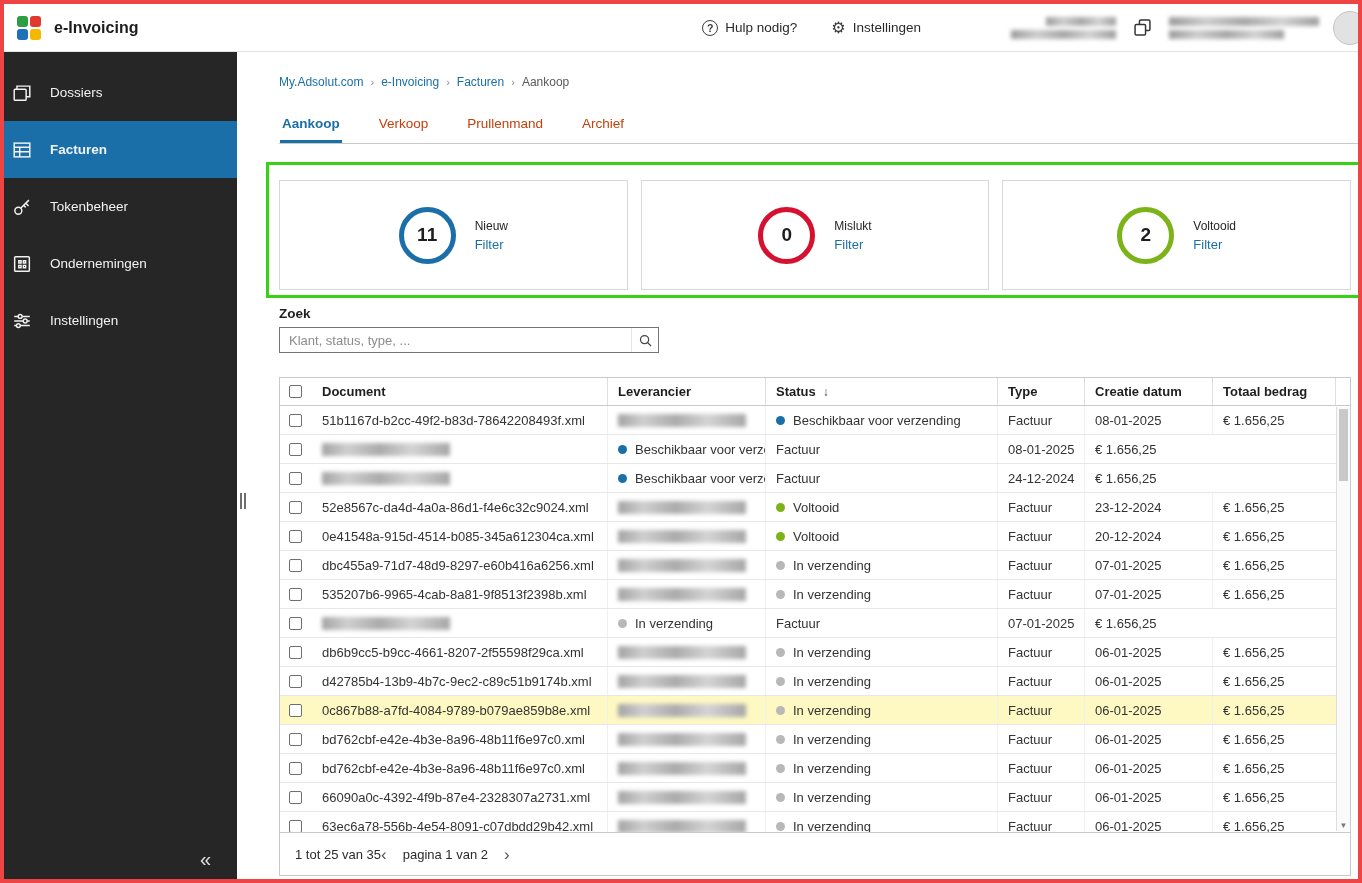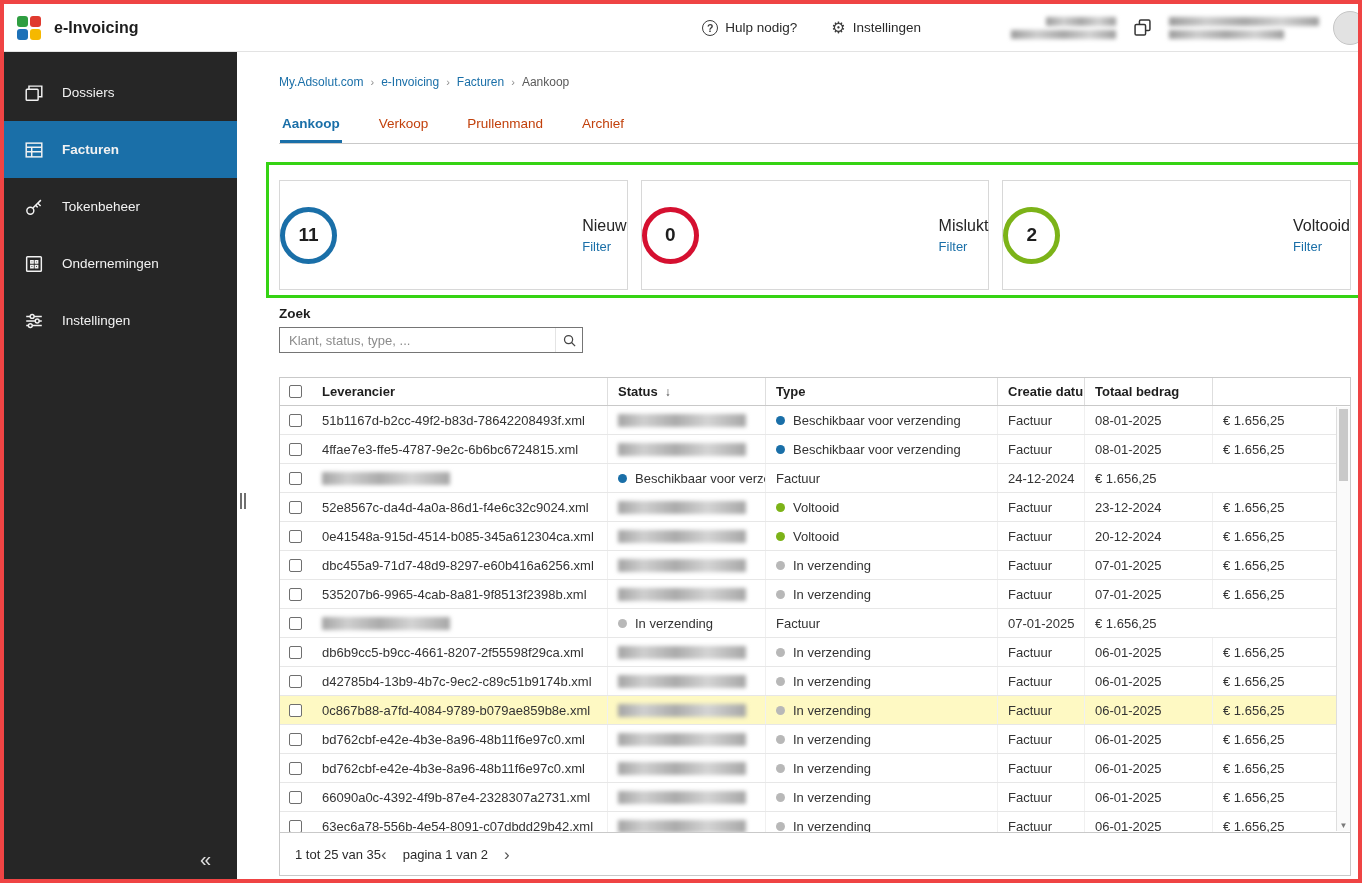--- a/index.html
+++ b/index.html
@@ -19,47 +19,47 @@
   .gear-icon{font-size:16px;color:#3c3c3c;line-height:1}
   .redacted{display:flex;flex-direction:column;gap:4px}
   .redacted.right{align-items:flex-end}
   .blur-line{height:9px;border-radius:1px;background:linear-gradient(90deg,#9b9b9b 0%,#cdcdcd 25%,#a7a7a7 50%,#d2d2d2 75%,#9e9e9e 100%);filter:blur(2.2px)}
   .w70{width:70px}.w105{width:105px}.w150{width:150px}.w115{width:115px}
   .squares-icon{margin:0 16px 0 16px;display:flex;cursor:pointer}
   .avatar{width:34px;height:34px;border-radius:50%;background:#e2e2e2;border:1px solid #c6c6c6;margin-left:14px;margin-right:-9px;flex:none;cursor:pointer}
 
   
   .sidebar{position:absolute;left:0;top:48px;bottom:0;width:233px;background:#262626;display:flex;flex-direction:column;padding-top:12px;z-index:2}
-  .side-item{height:57px;display:flex;align-items:center;gap:17px;padding-left:19px;color:#f2f2f2;font-size:13.5px;cursor:pointer}
+  .side-item{height:57px;display:flex;align-items:center;gap:17px;padding-left:7px;color:#f2f2f2;font-size:13.5px;cursor:pointer}
   .side-item.active{background:var(--accent);font-weight:bold}
   .side-icon{display:flex;width:22px;justify-content:center;flex:none}
   .collapse-btn{margin-top:auto;align-self:flex-end;padding:0 26px 8px 0;font-size:20px;color:#e0e0e0;cursor:pointer}
   .resize-handle{position:absolute;left:236px;top:489px;width:6px;height:16px;border-left:2px solid #6f6f6f;border-right:2px solid #6f6f6f;z-index:4;cursor:col-resize}
 
   
   .main{position:absolute;left:233px;top:48px;right:0;bottom:0;background:#fff;padding:22px 7px 12px 42px}
   .breadcrumb{display:flex;align-items:center;gap:7px;font-size:12px;height:16px}
   .bc-item{color:var(--accent);cursor:pointer}
   .bc-item.last{color:#5a5a5a;cursor:default}
   .bc-sep{color:#8d8d8d;font-size:11px}
   .tabs-row{margin-top:26px;margin-right:-7px;border-bottom:1px solid #c9c9c9;display:flex;gap:35px;padding-left:1px}
   .tab{font-size:13.5px;color:#c2410c;padding:0 2px 9px;border-bottom:3px solid transparent;cursor:pointer}
   .tab.active{color:var(--accent);font-weight:bold;border-bottom-color:var(--accent)}
 
   
   .cards{display:flex;gap:13px;margin-top:36px}
-  .card{flex:1;height:110px;border:1px solid #d8d8d8;background:#fff;display:flex;align-items:center;justify-content:space-between;gap:19px}
+  .card{flex:1;height:110px;border:1px solid #d8d8d8;background:#fff;display:flex;align-items:center;justify-content:center;gap:19px}
   .card-circle{width:57px;height:57px;border-radius:50%;border:5px solid #888;display:flex;align-items:center;justify-content:center;font-size:19px;font-weight:bold;color:#1e1e1e;flex:none}
-  .card-label{font-size:16px;color:#252525}
+  .card-label{font-size:12px;color:#252525}
   .card-filter{font-size:13px;color:var(--accent);margin-top:4px;cursor:pointer}
   .green-box{position:absolute;left:262px;top:158px;width:1104px;height:136px;border:3px solid var(--annotation);z-index:6;pointer-events:none}
 
   
   .zoek-label{margin-top:16px;font-size:13.5px;font-weight:bold;color:#1e1e1e}
-  .search-box{position:relative;width:304px;margin-top:6px}
+  .search-box{position:relative;width:380px;margin-top:6px}
   .search-input{width:100%;height:26px;border:1px solid #757575;padding:0 34px 0 9px;font-size:13px;color:#333;font-family:inherit;outline:none;background:#fff}
   .search-input::placeholder{color:#8c8c8c}
   .search-btn{position:absolute;right:0;top:1px;bottom:1px;width:28px;display:flex;align-items:center;justify-content:center;cursor:pointer;border-left:1px solid #e4e4e4}
 
   
   .panel{position:relative;margin-top:24px;border:1px solid #c9c9c9}
   .thead,.tr{display:grid;grid-template-columns:32px 296px 158px 232px 87px 128px 1fr;padding-right:14px}
   .thead{height:28px;border-bottom:1px solid #c9c9c9;font-weight:bold;font-size:13px;color:#1e1e1e}
   .th,.td{display:flex;align-items:center;padding-left:10px;height:100%;overflow:hidden;white-space:nowrap}
   .th{border-right:1px solid #dedede}
@@ -228,20 +228,21 @@
             <path d="M15.3 15.3 21 21"></path>
           </svg>
       </span>
     </div>
 
     <div class="panel">
       <div class="thead" id="thead">
           <div class="th th-check">
             <span class="checkbox"></span>
           </div>
+          <div class="th">Document</div>
           <div class="th">Leverancier</div>
           <div class="th">Status<span class="sort-arrow">↓</span></div>
           <div class="th">Type</div>
           <div class="th">Creatie datum</div>
           <div class="th">Totaal bedrag</div>
         </div>
       <div class="tbody-clip">
         <div id="tbody">
             <div class="tr">
               <div class="td td-check">
@@ -253,21 +254,20 @@
               </div>
               <div class="td"><span class="dot" style="background:#1a6fa8"></span>Beschikbaar voor verzending</div>
               <div class="td">Factuur</div>
               <div class="td">08-01-2025</div>
               <div class="td">€ 1.656,25</div>
             </div>
             <div class="tr">
               <div class="td td-check">
                 <span class="checkbox"></span>
               </div>
-              <div class="td">4ffae7e3-ffe5-4787-9e2c-6b6bc6724815.xml</div>
               <div class="td">
                 <span class="blur-cell"></span>
               </div>
               <div class="td"><span class="dot" style="background:#1a6fa8"></span>Beschikbaar voor verzending</div>
               <div class="td">Factuur</div>
               <div class="td">08-01-2025</div>
               <div class="td">€ 1.656,25</div>
             </div>
             <div class="tr">
               <div class="td td-check">

